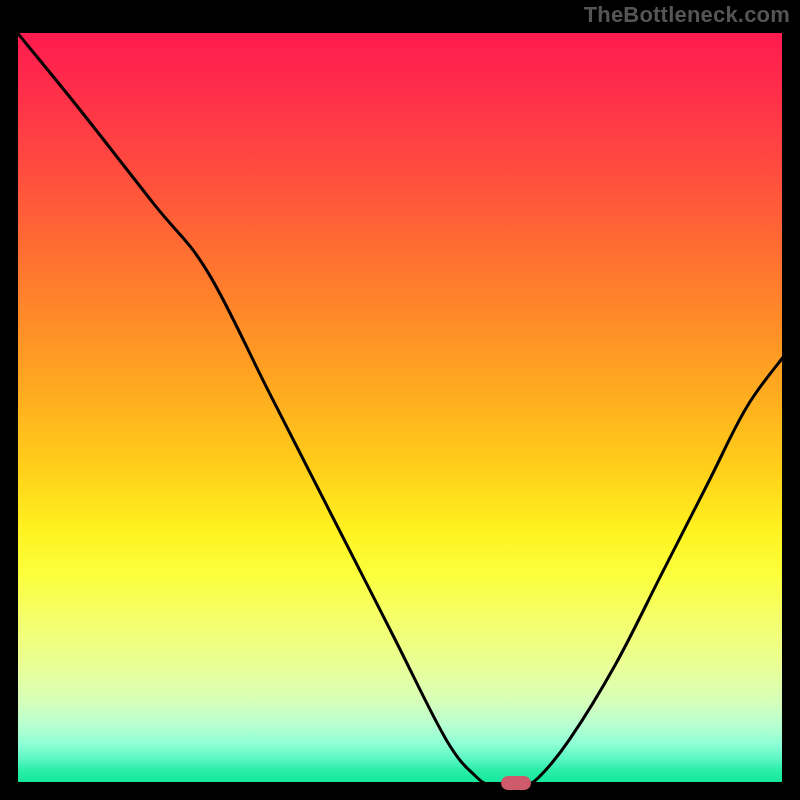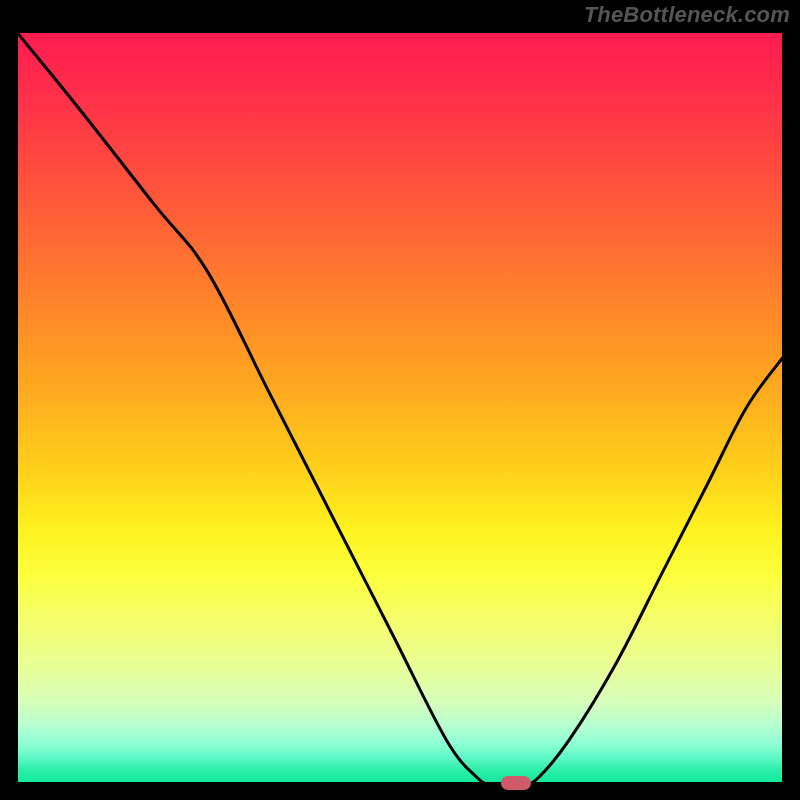--- a/index.html
+++ b/index.html
@@ -19,21 +19,20 @@
   .watermark {
     position: absolute;
     top: 2px;
     right: 10px;
     color: #555;
     font-size: 22px;
     font-weight: 600;
     letter-spacing: 0.2px;
     z-index: 50;
     user-select: none;
-    font-style: italic;
   }
   .plot-box {
     position: absolute;
     left: 15px;
     top: 30px;
     width: 770px;
     height: 755px;
     background: #000;
   }
   .gradient {

